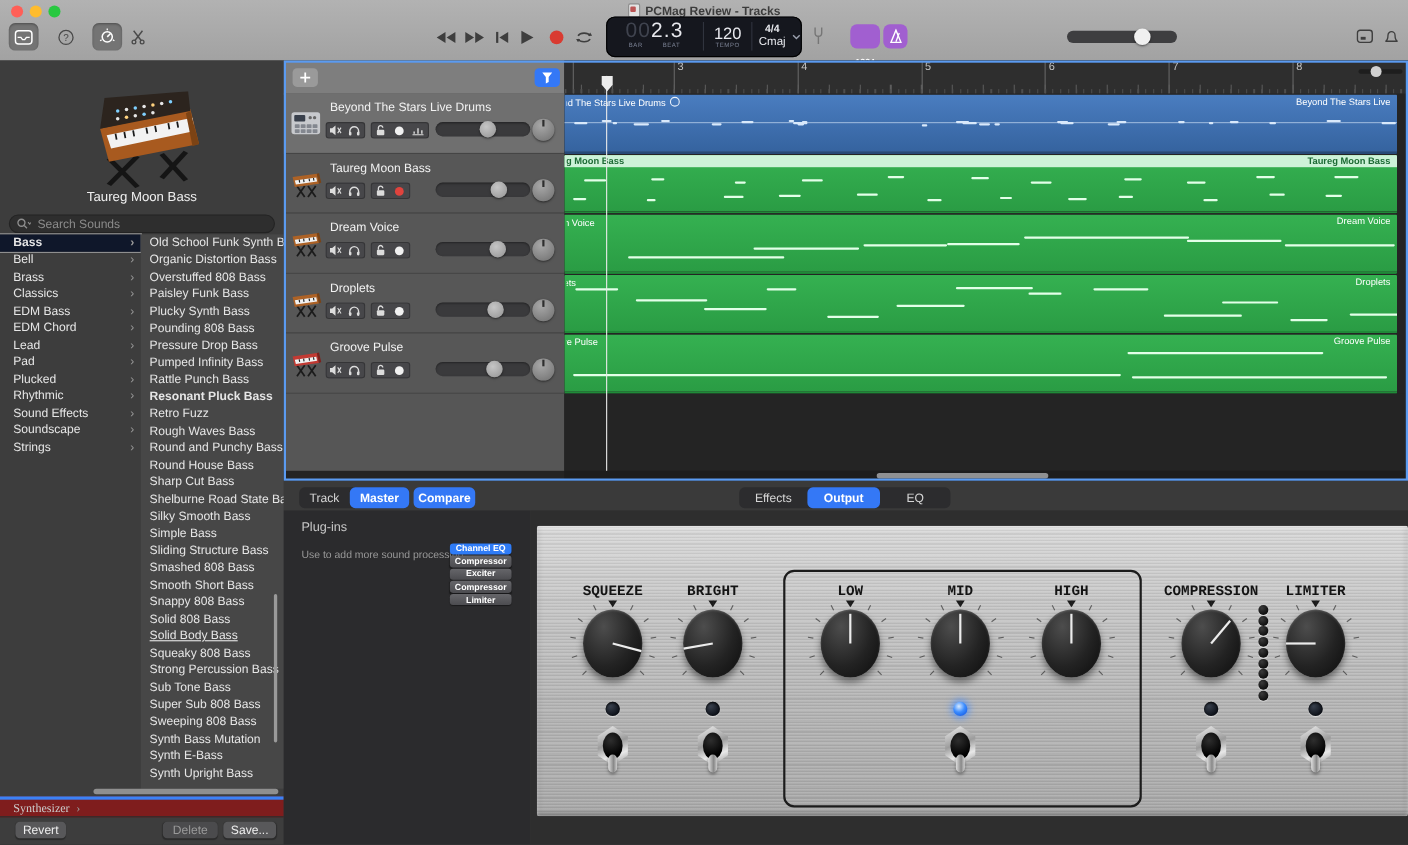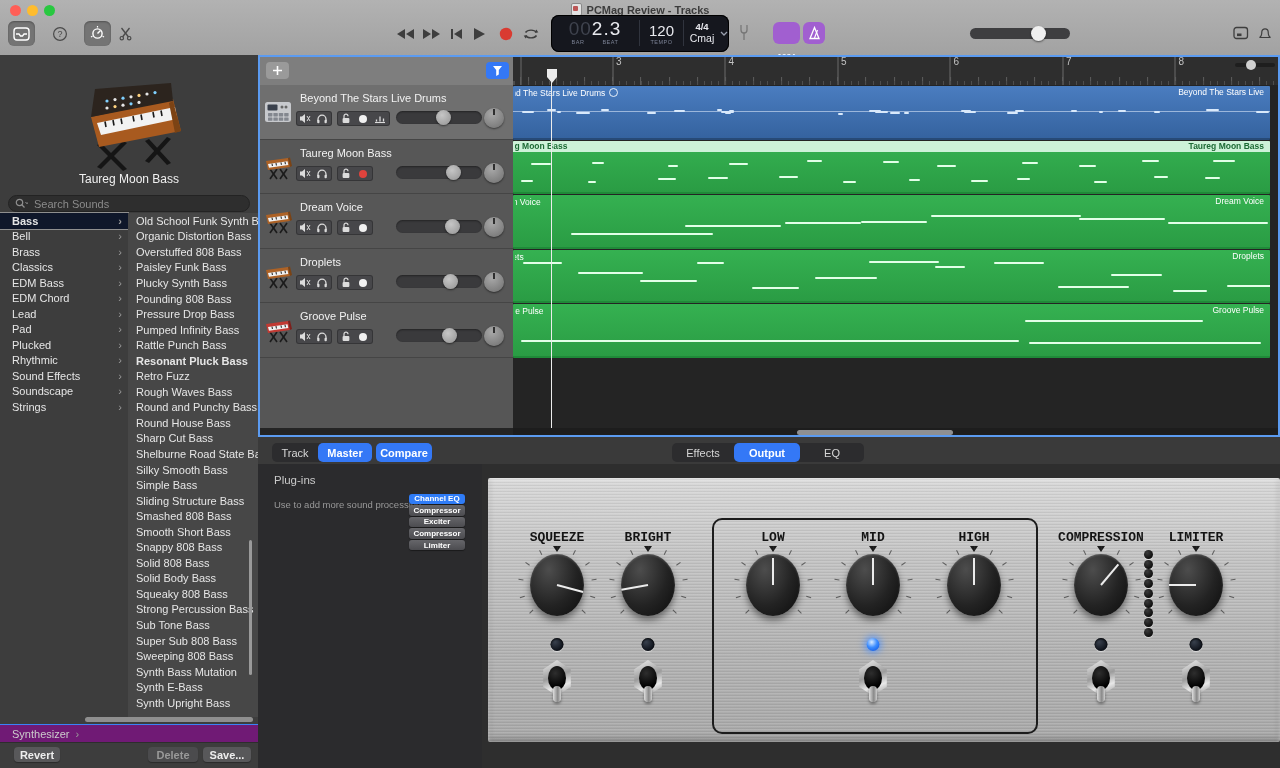--- a/index.html
+++ b/index.html
@@ -42,25 +42,25 @@
   #search-box input::placeholder{color:#8b8b8b;}
   #cat-list{position:absolute;left:0;top:158px;width:128px;height:504px;}
   .cat-row{position:relative;height:15.5px;display:flex;align-items:center;padding:0 6px 0 12px;
            color:#e6e6e6;font-size:11px;}
   .cat-row .chev{margin-left:auto;color:#9b9b9b;font-size:11px;}
   .cat-row.sel{background:#0f172a;outline:1px solid #8f8f8f;font-weight:bold;}
   #sound-list{position:absolute;left:128px;top:158px;width:130px;height:504px;background:#474747;overflow:hidden;}
   .snd-row{height:15.55px;display:flex;align-items:center;padding-left:8px;color:#e6e6e6;font-size:11px;white-space:nowrap;}
   .vscroll{position:absolute;width:3px;border-radius:2px;background:#9a9a9a;}
   #lib-hscroll{position:absolute;left:85px;top:662px;width:168px;height:5px;border-radius:3px;background:#8f8f8f;}
-  #lib-inst{position:absolute;left:0;top:669px;width:100%;height:19px;background:#701a75;
-            border-top:1px solid #3b82f6;border-bottom:1px solid #2d2d2d;display:flex;align-items:center;
-            color:#cccccc;font-size:11px;padding-left:12px;box-sizing:border-box;}
+  #lib-inst{position:absolute;left:0;top:669px;width:100%;height:19px;background:#7f1d1d;
+            border-top:3px solid #3b82f6;border-bottom:1px solid #2d2d2d;display:flex;align-items:center;
+            color:#cccccc;font-size:11px;padding-left:12px;box-sizing:border-box;font-family:Liberation Serif, serif;}
   .lib-btn{position:absolute;top:692px;height:15px;border-radius:4px;background:#58585a;color:#eee;
-           font-size:11px;font-weight:bold;display:flex;align-items:center;justify-content:center;
+           font-size:11px;font-weight:normal;display:flex;align-items:center;justify-content:center;
            box-shadow:0 1px 1px rgba(0,0,0,.3);}
   
   #workspace{position:absolute;left:258px;top:55px;width:1022px;height:382px;background:#242424;}
   #focus-ring{position:absolute;left:0;top:0;right:0;bottom:0;border:2px solid #5b9bf1;pointer-events:none;z-index:60;}
   #trk-topbar{position:absolute;left:0;top:0;width:255px;height:30px;background:#7e7e7e;border-bottom:1px solid #5a5a5a;}
   #ruler{position:absolute;left:255px;top:0;width:767px;height:30px;background:#2e2e2e;overflow:hidden;}
   .ruler-num{position:absolute;top:1px;font-size:10px;color:#c2c2c2;}
   .trk-row{position:absolute;left:0;width:255px;}
   .trk-row .tname{position:absolute;left:42px;top:7px;font-size:11px;color:#f2f2f2;white-space:nowrap;
                   overflow:hidden;max-width:170px;}
@@ -398,21 +398,21 @@
         <div class="snd-row" style="top: 202.15px;">Round House Bass</div>
         <div class="snd-row" style="top: 217.7px;">Sharp Cut Bass</div>
         <div class="snd-row" style="top: 233.25px;">Shelburne Road State Ba...</div>
         <div class="snd-row" style="top: 248.8px;">Silky Smooth Bass</div>
         <div class="snd-row" style="top: 264.35px;">Simple Bass</div>
         <div class="snd-row" style="top: 279.9px;">Sliding Structure Bass</div>
         <div class="snd-row" style="top: 295.45px;">Smashed 808 Bass</div>
         <div class="snd-row" style="top: 311px;">Smooth Short Bass</div>
         <div class="snd-row" style="top: 326.55px;">Snappy 808 Bass</div>
         <div class="snd-row" style="top: 342.1px;">Solid 808 Bass</div>
-        <div class="snd-row" style="top: 357.65px;">Solid Body Bass</div>
+        <div class="snd-row" style="top: 357.65px; text-decoration: underline;">Solid Body Bass</div>
         <div class="snd-row" style="top: 373.2px;">Squeaky 808 Bass</div>
         <div class="snd-row" style="top: 388.75px;">Strong Percussion Bass</div>
         <div class="snd-row" style="top: 404.3px;">Sub Tone Bass</div>
         <div class="snd-row" style="top: 419.85px;">Super Sub 808 Bass</div>
         <div class="snd-row" style="top: 435.4px;">Sweeping 808 Bass</div>
         <div class="snd-row" style="top: 450.95px;">Synth Bass Mutation</div>
         <div class="snd-row" style="top: 466.5px;">Synth E-Bass</div>
         <div class="snd-row" style="top: 482.05px;">Synth Upright Bass</div>
       </div>
     <div class="vscroll" style="left:249px;top:485px;height:135px;"></div>

